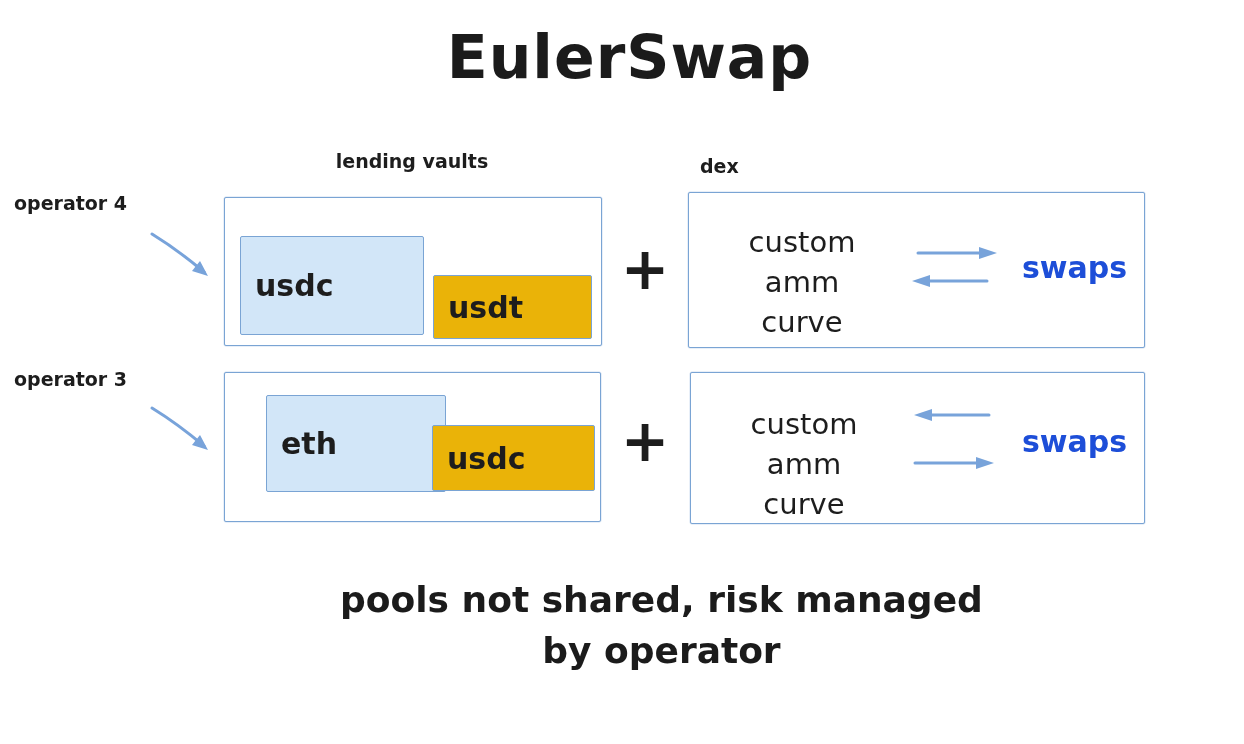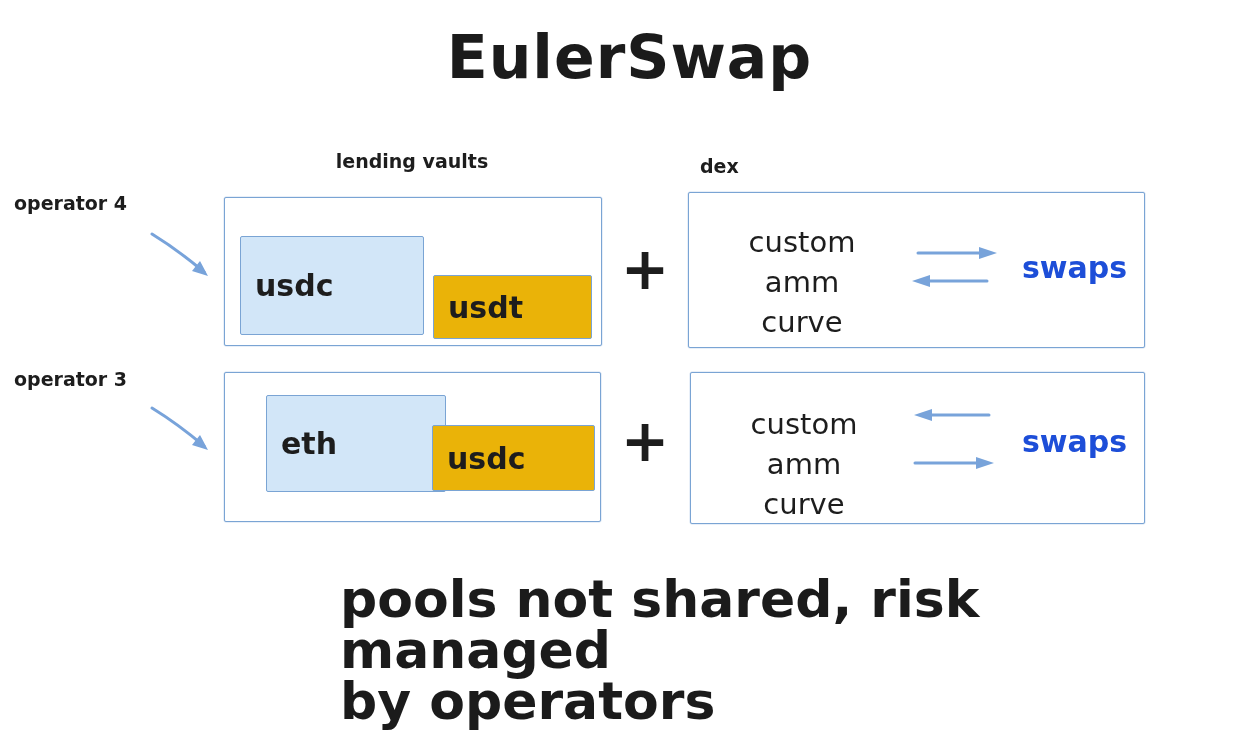--- a/index.html
+++ b/index.html
@@ -72,24 +72,25 @@
   }
 
   .swaps-label {
     font-size: 30px;
     font-weight: 600;
     color: #1d4ed8;
   }
 
   .caption {
     left: 340px; top: 574px;
-    font-size: 52px;
+    font-size: 36px;
     font-weight: 600;
     line-height: 51px;
     color: #1b1b1b;
+    text-align: center;
   }
 
   svg { display: block; }
   .arrow-stroke { stroke: #78a3da; stroke-width: 3; fill: none; stroke-linecap: round; }
   .arrow-head   { fill: #78a3da; }
 </style>
 </head>
 <body>
 
 <div class="canvas">
@@ -162,16 +163,16 @@
   </svg>
   <svg class="abs" style="left:912px; top:456px;" width="84" height="14" viewBox="0 0 84 14">
     <line class="arrow-stroke" x1="3" y1="7" x2="68" y2="7"></line>
     <polygon class="arrow-head" points="82,7 64,1 64,13"></polygon>
   </svg>
 
   <div class="abs swaps-label" style="left:1022px; top:424px;">swaps</div>
 
   <div class="abs caption">
     <div>pools not shared, risk managed</div>
-    <div>by operators</div>
+    <div>by operator</div>
   </div>
 
 </div>
 
 </body></html>

